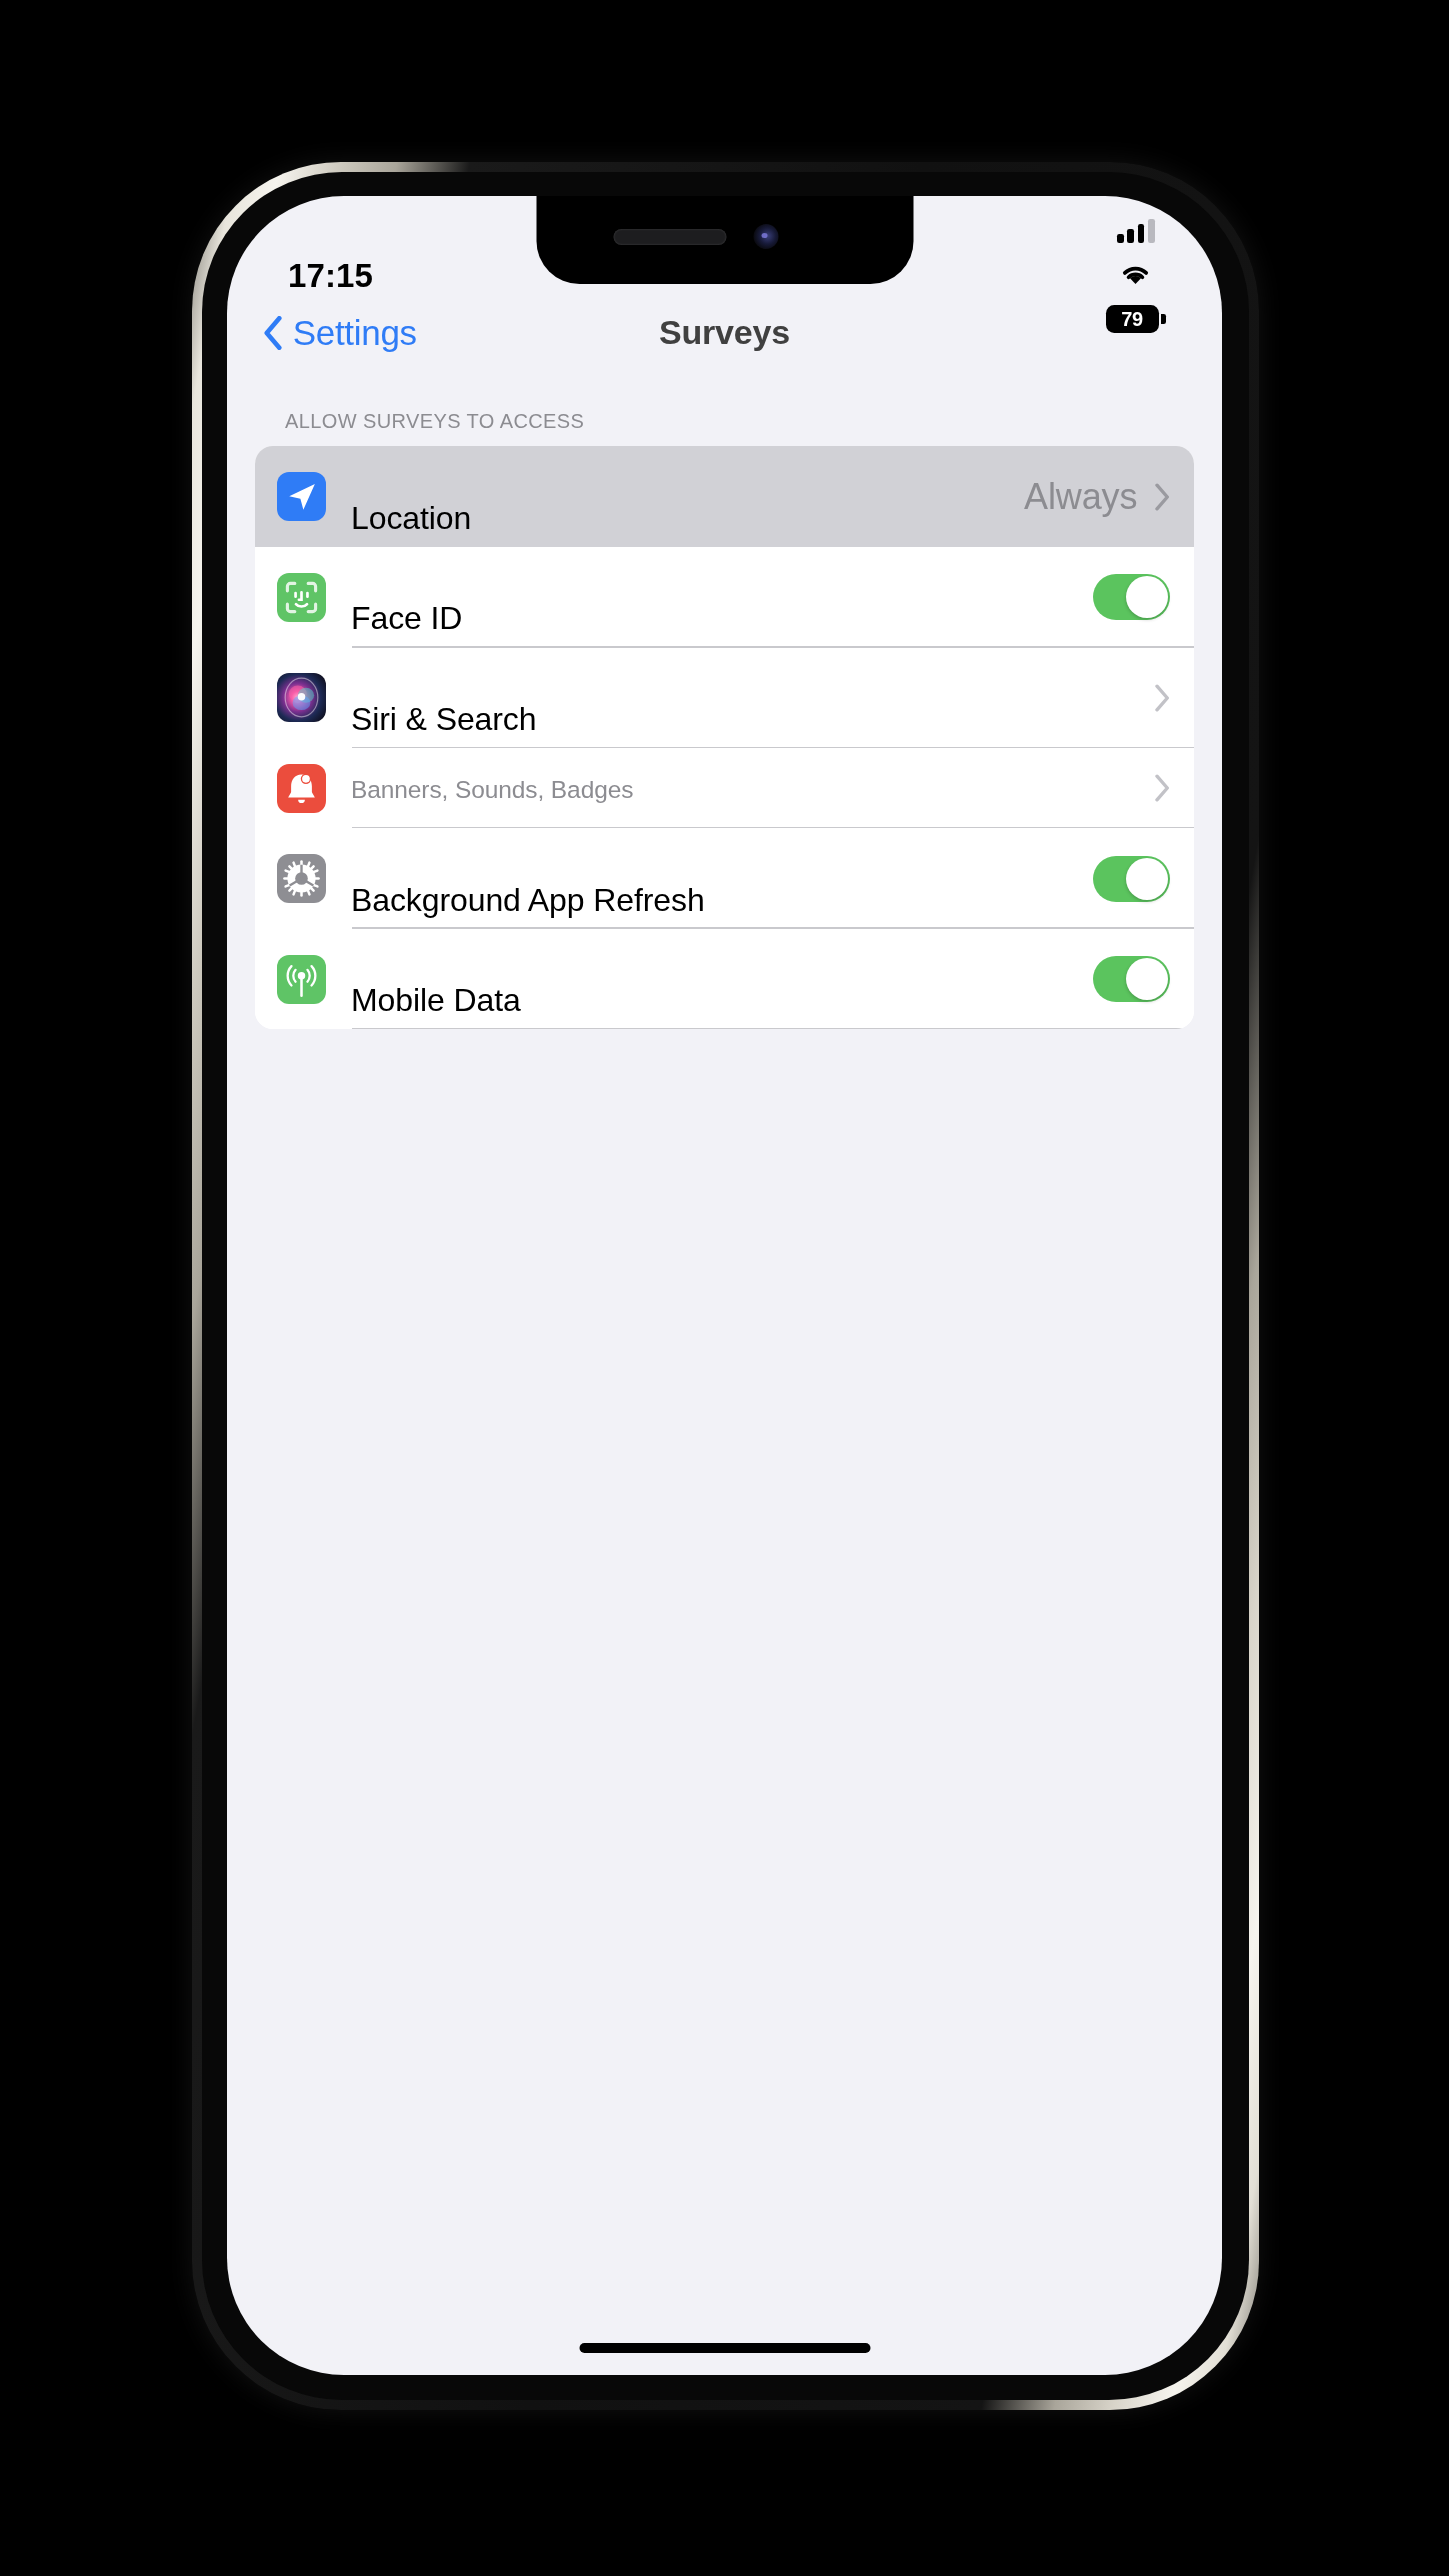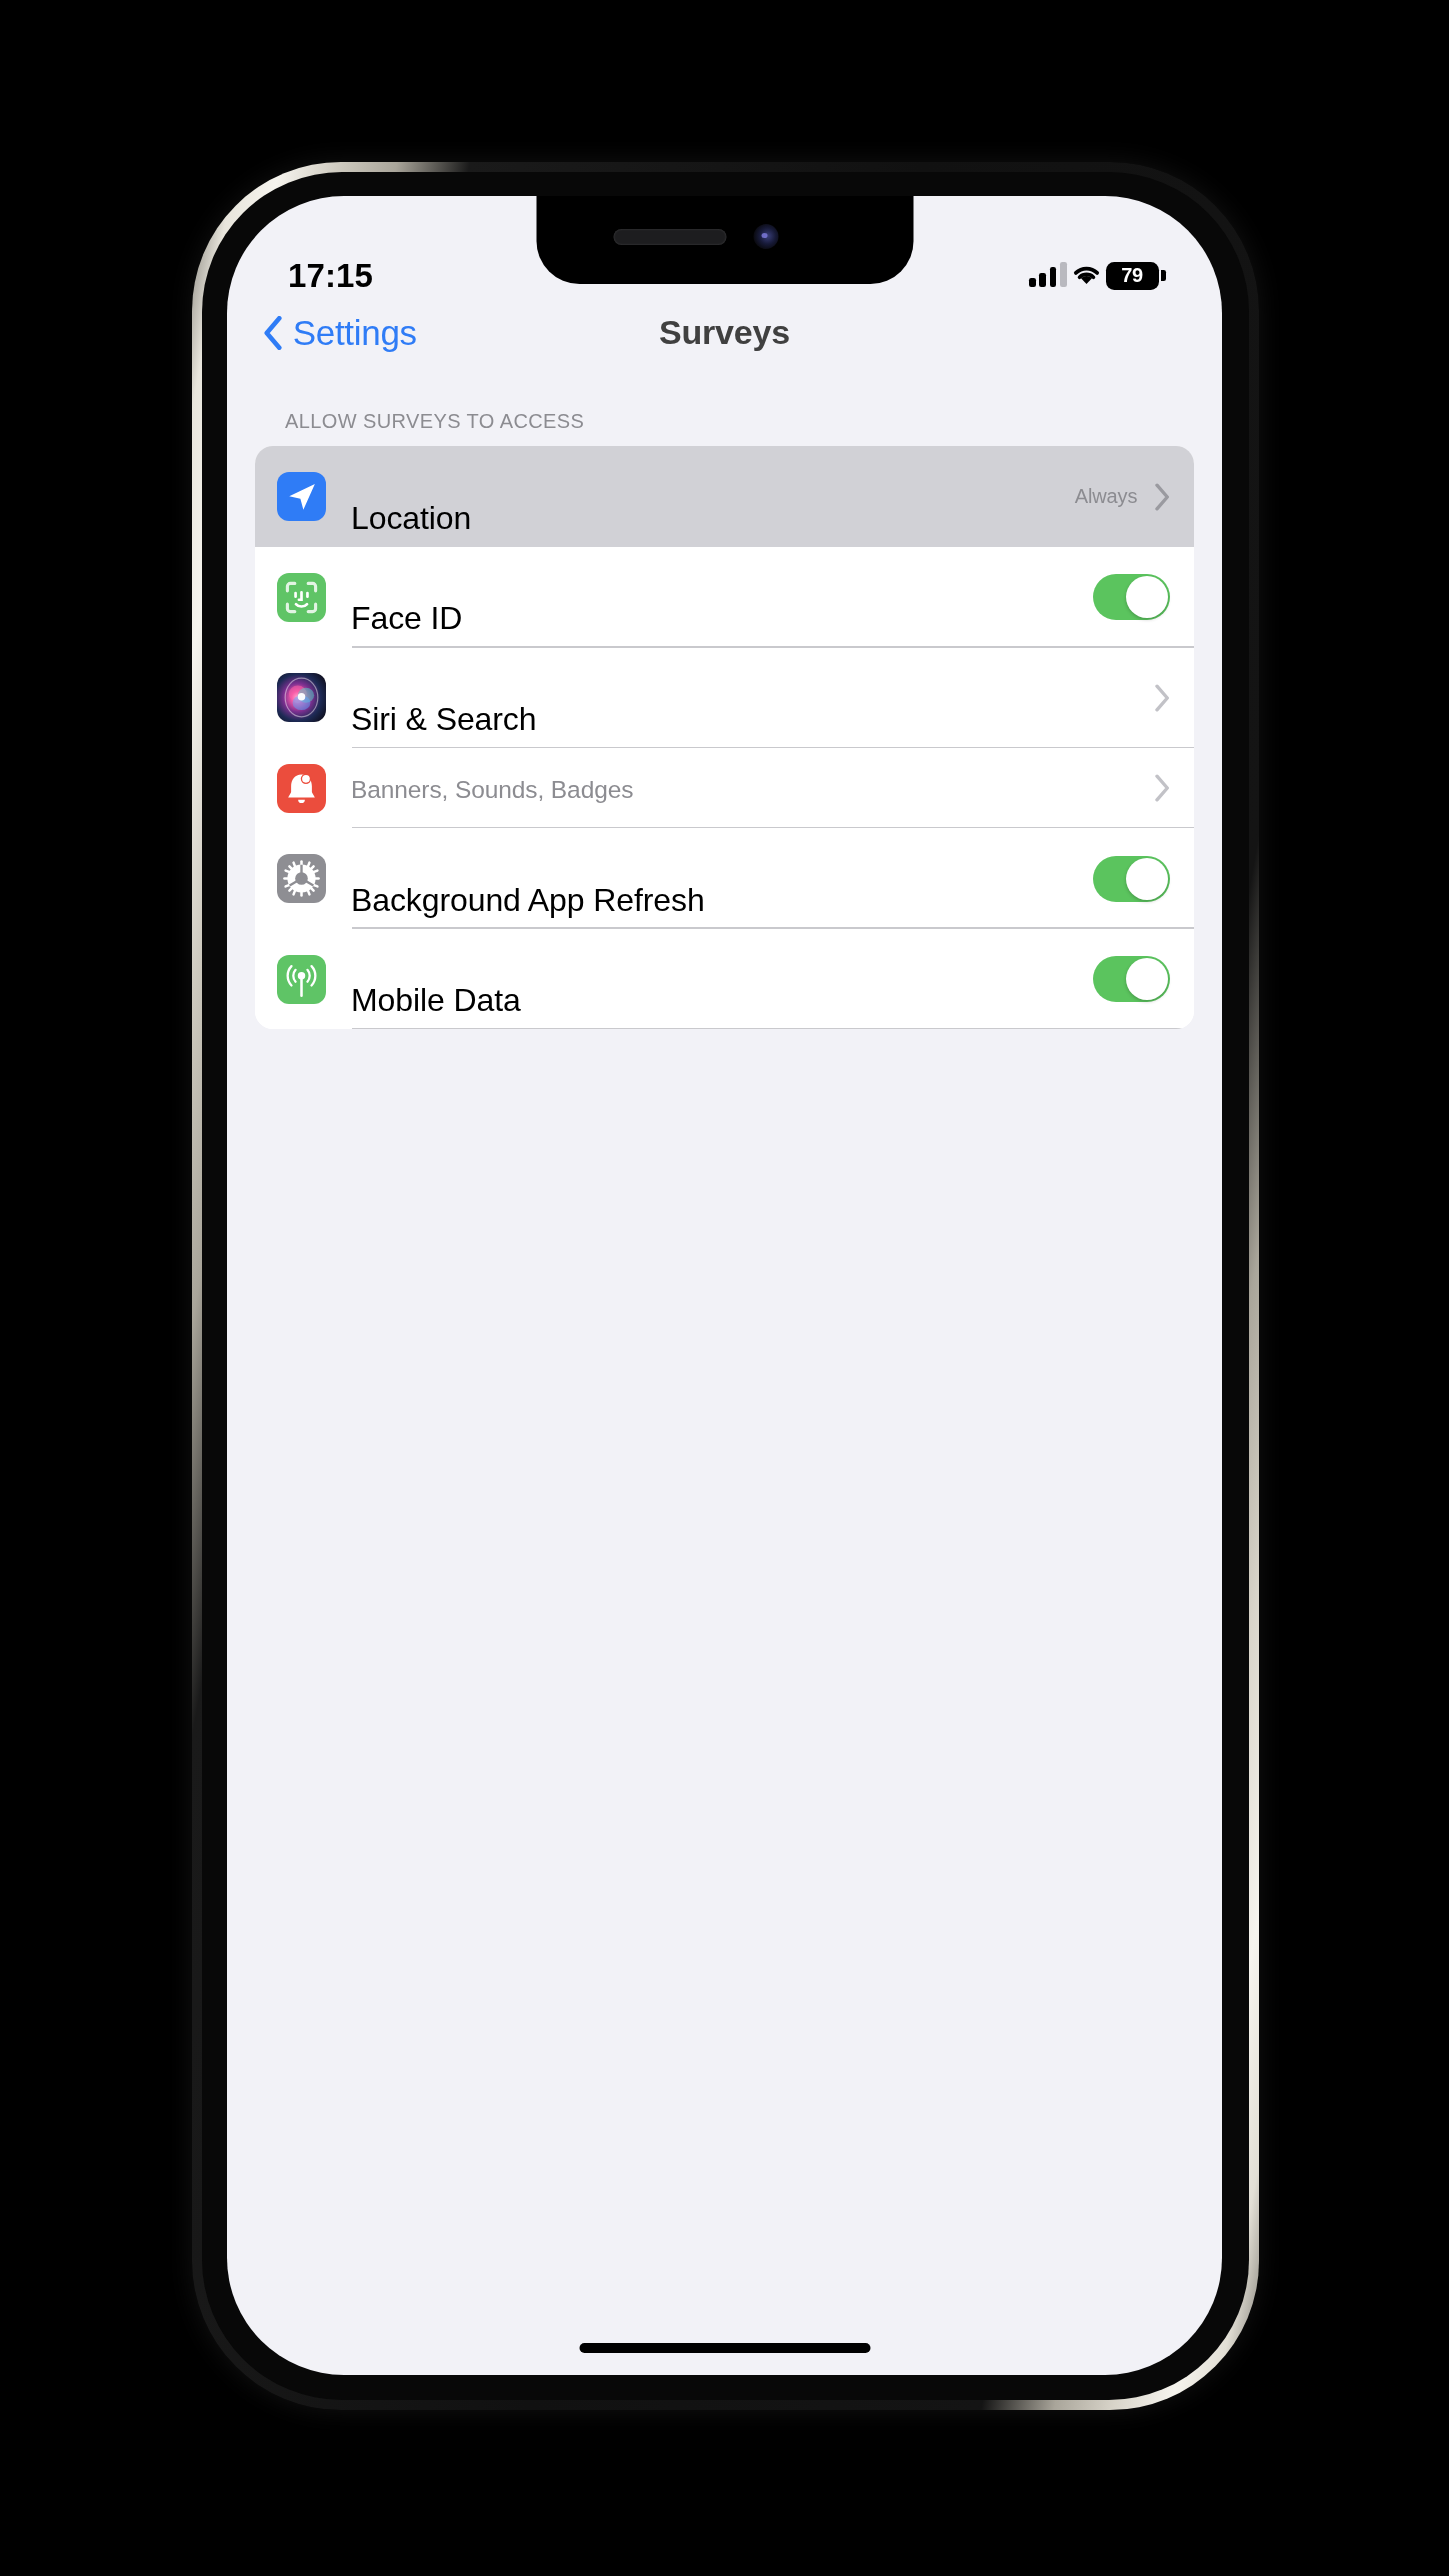--- a/index.html
+++ b/index.html
@@ -134,22 +134,23 @@
     padding: 30px 56px 0 61px;
   }
   .status-time {
     font-size: 33px;
     font-weight: 700;
     color: #000;
     letter-spacing: 0.1px;
   }
   .status-right {
     display: flex;
-    align-items: flex-start;
-    gap: 4px;
+    align-items: center;
+    gap: 19px;
+    flex-direction: column;
   }
 
   .signal-bars {
     display: flex;
     align-items: flex-end;
     gap: 3.7px;
     height: 25px;
   }
   .signal-bars .bar {
     width: 6.7px;
@@ -281,21 +282,21 @@
     margin-top: 44px;
   }
   .row-sublabel {
     font-size: 24.5px;
     color: #8c8c91;
     letter-spacing: -0.1px;
     margin-top: 3px;
   }
 
   .row-value {
-    font-size: 20px;
+    font-size: 36px;
     color: #8c8c91;
     margin-right: 16.3px;
     letter-spacing: -0.1px;
   }
   .row-chevron { width: 16.3px; height: 28px; flex: none; }
 
   
   .toggle {
     width: 77px;
     height: 46px;

